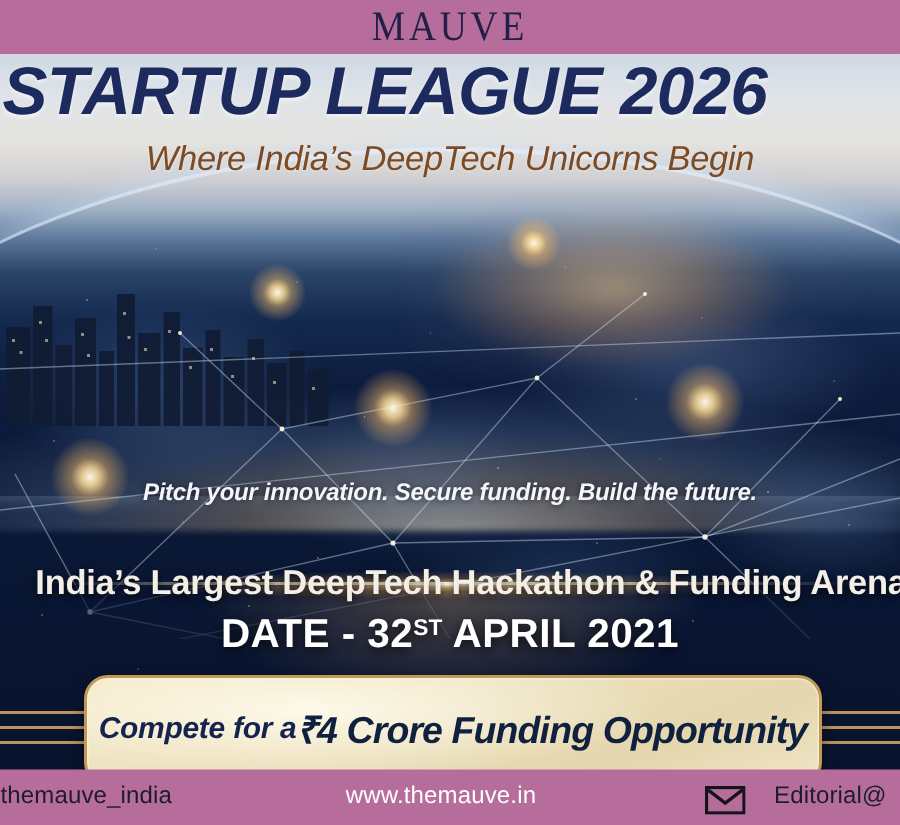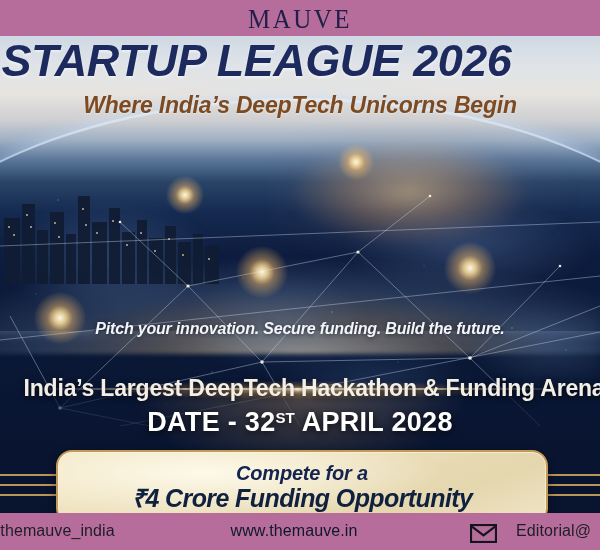--- a/index.html
+++ b/index.html
@@ -261,21 +261,21 @@
     z-index: 30;
     white-space: nowrap;
   }
   .subhead {
     position: absolute;
     left: 0;
     top: 92px;
     width: 600px;
     text-align: center;
     font-size: 23px;
-    font-weight: 700;
+    font-weight: 400;
     font-style: italic;
     color: #7c4a23;
     letter-spacing: -0.2px;
     text-shadow: 0 1px 2px rgba(255,250,240,0.45);
     z-index: 30;
     white-space: nowrap;
   }
   .pitchline {
     position: absolute;
     left: 0;
@@ -357,21 +357,21 @@
     border-radius: 16px;
     background:
       radial-gradient(ellipse 70% 90% at 30% 30%, rgba(255,252,238,0.9), rgba(0,0,0,0) 70%),
       linear-gradient(160deg, #f3e7c6 0%, #ece0bd 42%, #e4d6ad 74%, #efe4c6 100%);
     border: 2px solid #c19a57;
     box-shadow:
       0 0 0 1px rgba(255,247,224,0.55) inset,
       0 3px 10px rgba(0,0,0,0.45);
     z-index: 26;
     display: flex;
-    flex-direction: column;
+    flex-direction: row;
     align-items: center;
     justify-content: center;
     overflow: hidden;
   }
   .fund-top {
     font-size: 20px;
     font-weight: 700;
     font-style: italic;
     color: #15234f;
     letter-spacing: -0.2px;
@@ -407,21 +407,21 @@
     white-space: nowrap;
     letter-spacing: 0.1px;
   }
   .f-site {
     position: absolute;
     left: 0;
     top: 9px;
     width: 588px;
     text-align: center;
     font-size: 16px;
-    color: #0f172a;
+    color: #ffffff;
     letter-spacing: 0.1px;
   }
   .f-mail-icon {
     position: absolute;
     left: 470px;
     top: 11px;
     width: 27px;
     height: 19px;
   }
   .f-email {
@@ -533,21 +533,21 @@
     <div class="flare"></div>
     <div class="flare-core"></div>
   </div>
 
   <div class="headline">STARTUP LEAGUE 2026</div>
   <div class="subhead">Where India’s DeepTech Unicorns Begin</div>
   <div class="pitchline">Pitch your innovation. Secure funding. Build the future.</div>
   <div class="arena-line">India’s Largest DeepTech Hackathon &amp; Funding Arena</div>
 
   <div class="date-line">
-    <span>DATE - 32</span><sup>ST</sup><span> APRIL 2028</span>
+    <span>DATE - 32</span><sup>ST</sup><span> APRIL 2021</span>
   </div>
 
   <div class="rule-band rule-left"></div>
   <div class="rule-band rule-right"></div>
 
   <div class="funding-box">
     <div class="fund-top">Compete for a</div>
     <div class="fund-main">₹4 Crore Funding Opportunity</div>
   </div>
 

